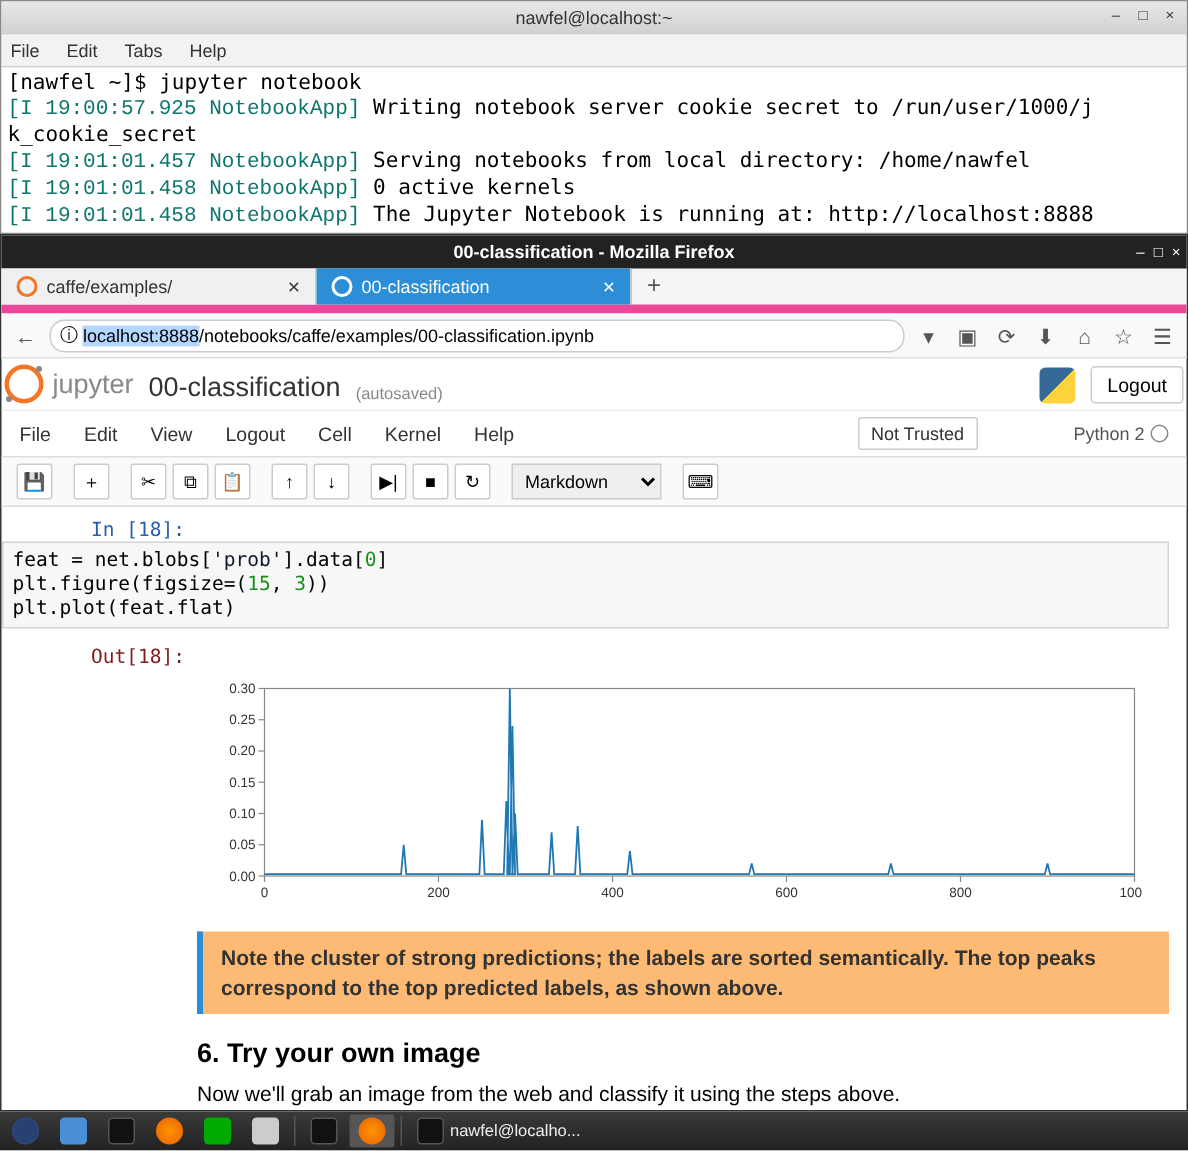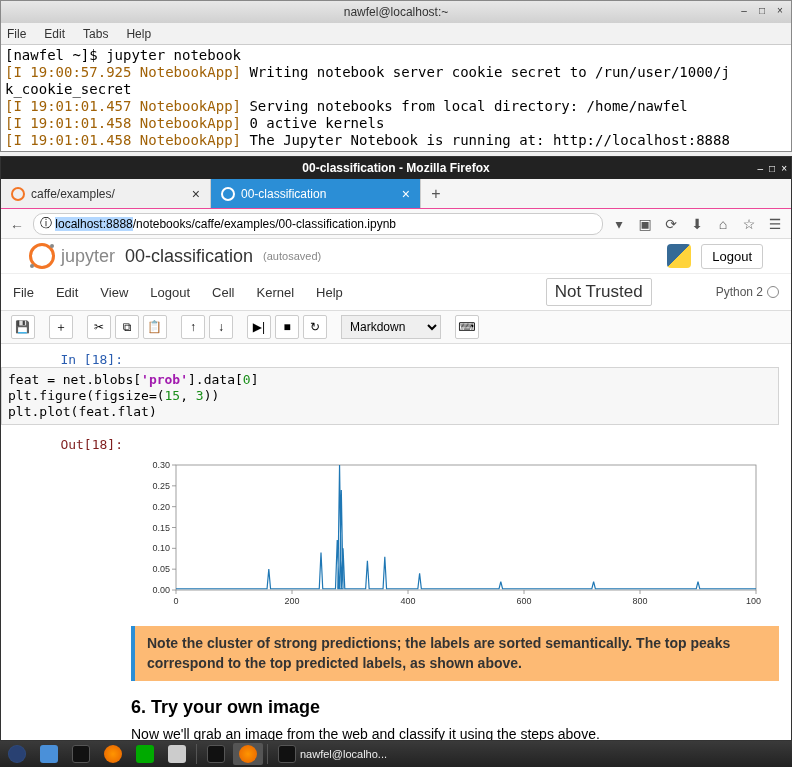--- a/index.html
+++ b/index.html
@@ -6,72 +6,72 @@
 body { font-family: sans-serif; width: 792px; height: 767px; background: #f0f0f0; overflow: hidden; position: relative; }
 
 
 .terminal-window { position: absolute; top: 0; left: 0; right: 0; background: #fff; border: 1px solid #888; }
 .term-titlebar { background: linear-gradient(#e8e8e8,#d0d0d0); height: 22px; display:flex; align-items:center; justify-content:center; font-size:12px; color:#333; position:relative; }
 .term-titlebar .btns { position:absolute; right:4px; display:flex; gap:4px; }
 .term-titlebar .btns span { width:14px; height:14px; font-size:10px; text-align:center; }
 .term-menu { background:#f2f2f2; height:22px; display:flex; align-items:center; padding:0 6px; gap:18px; font-size:12px; color:#333; border-bottom:1px solid #ccc;}
 .term-body { font-family: "DejaVu Sans Mono", monospace; font-size:14px; line-height:17px; padding:2px 4px; background:#fff; white-space: pre; }
 .prompt { color:#000; }
-.ts-green { color:#a16207; }
+.ts-green { color:#0f766e;font-family:Liberation Mono, monospace; }
 
 
 .browser-window { position:absolute; top:156px; left:0; right:0; bottom:26px; background:#fff; border:1px solid #333; display:flex; flex-direction:column; }
 .browser-titlebar { background:#222; color:#fff; height:22px; display:flex; align-items:center; font-size:12px; position:relative; }
 .browser-titlebar .title-text { flex:1; text-align:center;font-weight:bold; }
 .browser-titlebar .btns { position:absolute; right:4px; display:flex; gap:6px; font-size:10px; }
-.tab-strip { background:#f5f5f5; height:30px; display:flex; align-items:stretch; border-bottom:1px solid #ec4899; }
+.tab-strip { background:#f5f5f5; height:30px; display:flex; align-items:stretch; border-bottom:6px solid #ec4899; }
 .tab { display:flex; align-items:center; gap:6px; padding:0 10px; font-size:12px; border-right:1px solid #ccc; position:relative; }
 .tab.inactive { background:#f0f0f0; color:#333; width:210px; }
 .tab.active { background:#2b8ed6; color:#fff; width:210px; }
 .tab .jicon { width:14px; height:14px; border:2px solid #f37626; border-radius:50%; display:inline-block; }
 .tab .close { margin-left:auto; font-size:14px; }
 .newtab { width:30px; display:flex; align-items:center; justify-content:center; font-size:16px; color:#555; }
 .addr-bar { height:30px; display:flex; align-items:center; gap:6px; padding:0 6px; background:#f9f9f9; border-bottom:1px solid #ddd; }
 .nav-arrow { width:20px; text-align:center; font-size:14px; color:#555; }
 .url-field { flex:1; display:flex; align-items:center; border:1px solid #ccc; border-radius:10px; height:22px; padding:0 6px; font-size:12px; background:#fff; overflow:hidden; white-space:nowrap; }
 .url-field .sel { background:#b3d7ff; }
 .addr-icon { width:20px; text-align:center; font-size:14px; color:#555; }
 
 
 .jupyter-page { flex:1; overflow:hidden; display:flex; flex-direction:column; }
-.jup-header { display:flex; align-items:center; padding:4px 28px; gap:10px; }
+.jup-header { display:flex; align-items:flex-end; padding:4px 2px; gap:10px; }
 .jup-logo { display:flex; align-items:center; gap:6px; }
 .jup-logo .circ { width:26px; height:26px; border:3px solid #f37626; border-radius:50%; position:relative; }
 .jup-logo .circ::before, .jup-logo .circ::after { content:''; position:absolute; width:4px; height:4px; background:#888; border-radius:50%; }
 .jup-logo .circ::before { top:-2px; right:-2px; }
 .jup-logo .circ::after { bottom:-2px; left:-2px; }
 .jup-logo-text { font-size:18px; color:#888; }
 .nb-title { font-size:18px; color:#333; }
 .autosave { font-size:11px; color:#888; }
 .jup-header .spacer { flex:1; }
 .py-logo { width:24px; height:24px; background: linear-gradient(135deg, #366a96 50%, #ffd43b 50%); border-radius:4px; }
 .logout-btn { border:1px solid #ccc; padding:4px 10px; font-size:13px; border-radius:3px; background:#fff; }
 .jup-menu { display:flex; align-items:center; padding:4px 12px; gap:22px; font-size:13px; color:#333; border-top:1px solid #eee; }
 .jup-menu .spacer { flex:1; }
-.trust-box { border:1px solid #ccc; padding:3px 8px; font-size:17px; border-radius:2px; }
+.trust-box { border:1px solid #ccc; padding:3px 8px; font-size:12px; border-radius:2px; }
 .kernel-label { font-size:12px; color:#555; display:flex; align-items:center; gap:4px; }
 .kernel-dot { width:12px; height:12px; border:1px solid #888; border-radius:50%; }
 .jup-toolbar { display:flex; align-items:center; gap:4px; padding:4px 10px; border-top:1px solid #ddd; border-bottom:1px solid #ddd; background:#fafafa; }
 .tb-btn { border:1px solid #ccc; width:24px; height:24px; display:flex; align-items:center; justify-content:center; font-size:12px; background:#fff; border-radius:2px; }
 .tb-sep { width:6px; }
 .cell-type { border:1px solid #ccc; height:24px; font-size:12px; padding:0 4px; width:100px; }
 
 
 .nb-body { flex:1; overflow:auto; padding:4px 0; }
 .cell { display:flex; margin-bottom:8px;flex-direction:column; }
 .prompt-col { width:130px; text-align:right; padding:4px 8px 0 0; font-family:monospace; font-size:13px; }
 .prompt-in { color:#2a5db0; }
 .prompt-out { color:#7f1d1d; }
 .code-area { flex:1; border:1px solid #d4d4d4; background:#f7f7f7; padding:4px 6px; font-family:monospace; font-size:13px; line-height:16px; white-space:pre; margin-right:12px; }
-.kw-str { color:#a21caf;font-weight:bold; }
+.kw-str { color:#0f172a; }
 .kw-num { color:#1a8f1a; }
 .out-text { flex:1; font-family:monospace; font-size:13px; padding:4px 6px; }
 .chart-box { margin-left:130px; margin-right:12px; }
 .md-note { margin:12px 12px 12px 130px; border-left:4px solid #2b8ed6; padding:8px 12px; font-size:14px; line-height:1.4; color:#333; background:#fdba74;font-weight:bold; }
 .md-heading { margin:16px 12px 8px 130px; font-size:18px; font-weight:bold; }
 .md-para { margin:0 12px 8px 130px; font-size:14px; }
 
 
 .taskbar { position:absolute; bottom:0; left:0; right:0; height:26px; background:linear-gradient(#3a3a3a,#222); display:flex; align-items:center; gap:2px; padding:0 2px; }
 .task-item { height:22px; display:flex; align-items:center; padding:0 6px; font-size:11px; color:#eee; gap:4px; border-radius:2px; }

